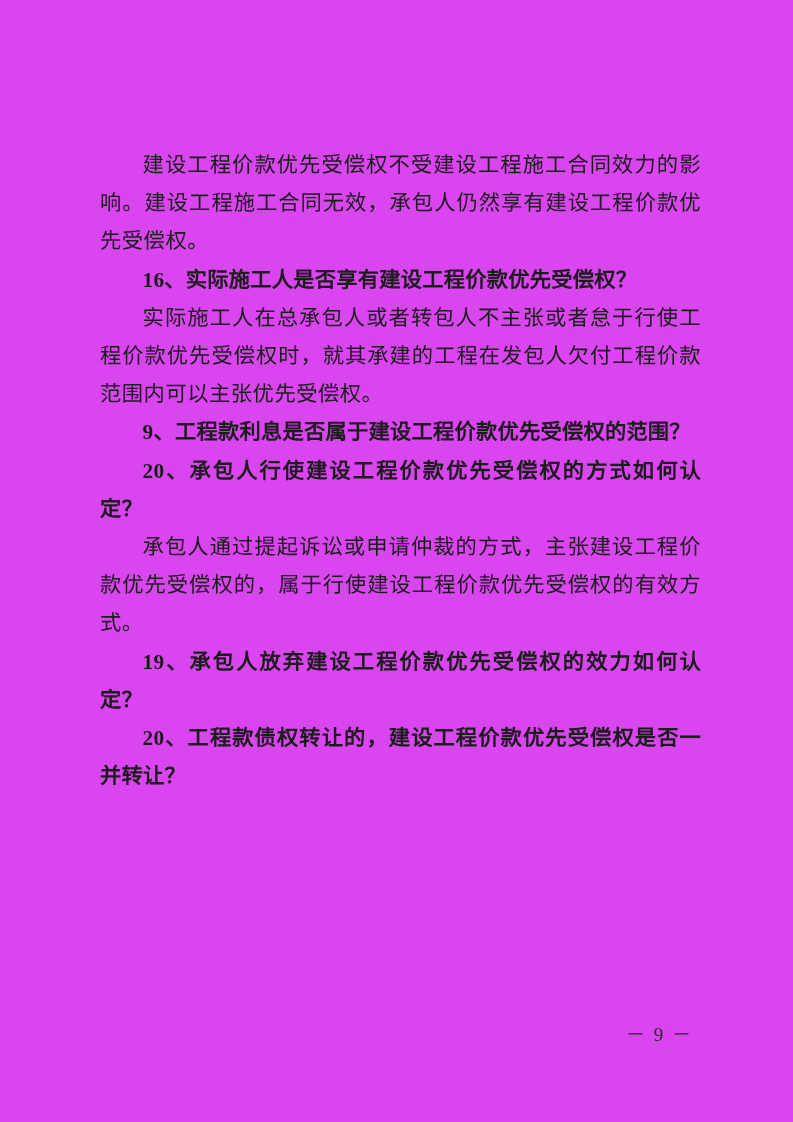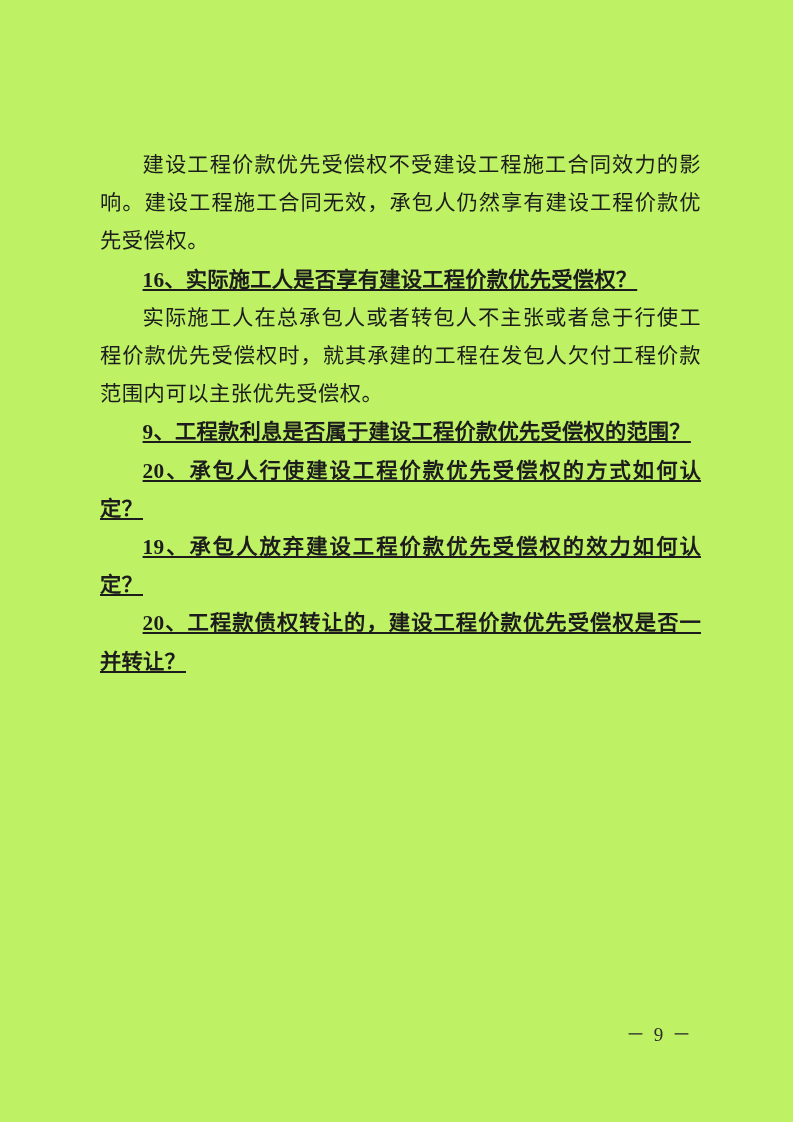--- a/index.html
+++ b/index.html
@@ -4,21 +4,21 @@
 <style>
   html, body {
     margin: 0;
     padding: 0;
     background: #ffffff;
   }
   .page {
     position: relative;
     width: 793px;
     height: 1122px;
-    background: #bef264;
+    background: #d946ef;
     overflow: hidden;
     font-family: "Liberation Serif", "DejaVu Serif", serif;
     color: #1c1c1c;
   }
   .content {
     position: absolute;
     left: 100px;
     top: 146px;
     width: 601px;
     font-size: 21.3px;
@@ -28,21 +28,20 @@
     letter-spacing: 0.5px;
   }
   .content p {
     margin: 0;
     padding: 0;
     text-indent: 2em;
   }
   .content p.head {
     font-weight: bold;
     letter-spacing: 0.2px;
-    text-decoration: underline;
   }
   .page-number {
     position: absolute;
     top: 1019px;
     right: 100px;
     font-size: 19px;
     letter-spacing: 2px;
     color: #2a2a2a;
     font-family: "Liberation Serif", "DejaVu Serif", serif;
   }
@@ -50,17 +49,18 @@
 </head>
 <body>
 
 <div class="page">
   <div class="content">
     <p class="para">建设工程价款优先受偿权不受建设工程施工合同效力的影响。建设工程施工合同无效，承包人仍然享有建设工程价款优先受偿权。</p>
     <p class="head">16、实际施工人是否享有建设工程价款优先受偿权？</p>
     <p class="para">实际施工人在总承包人或者转包人不主张或者怠于行使工程价款优先受偿权时，就其承建的工程在发包人欠付工程价款范围内可以主张优先受偿权。</p>
     <p class="head">9、工程款利息是否属于建设工程价款优先受偿权的范围？</p>
     <p class="head">20、承包人行使建设工程价款优先受偿权的方式如何认定？</p>
+    <p class="para">承包人通过提起诉讼或申请仲裁的方式，主张建设工程价款优先受偿权的，属于行使建设工程价款优先受偿权的有效方式。</p>
     <p class="head">19、承包人放弃建设工程价款优先受偿权的效力如何认定？</p>
     <p class="head">20、工程款债权转让的，建设工程价款优先受偿权是否一并转让？</p>
   </div>
   <div class="page-number">－ 9 －</div>
 </div>
 
 </body></html>

